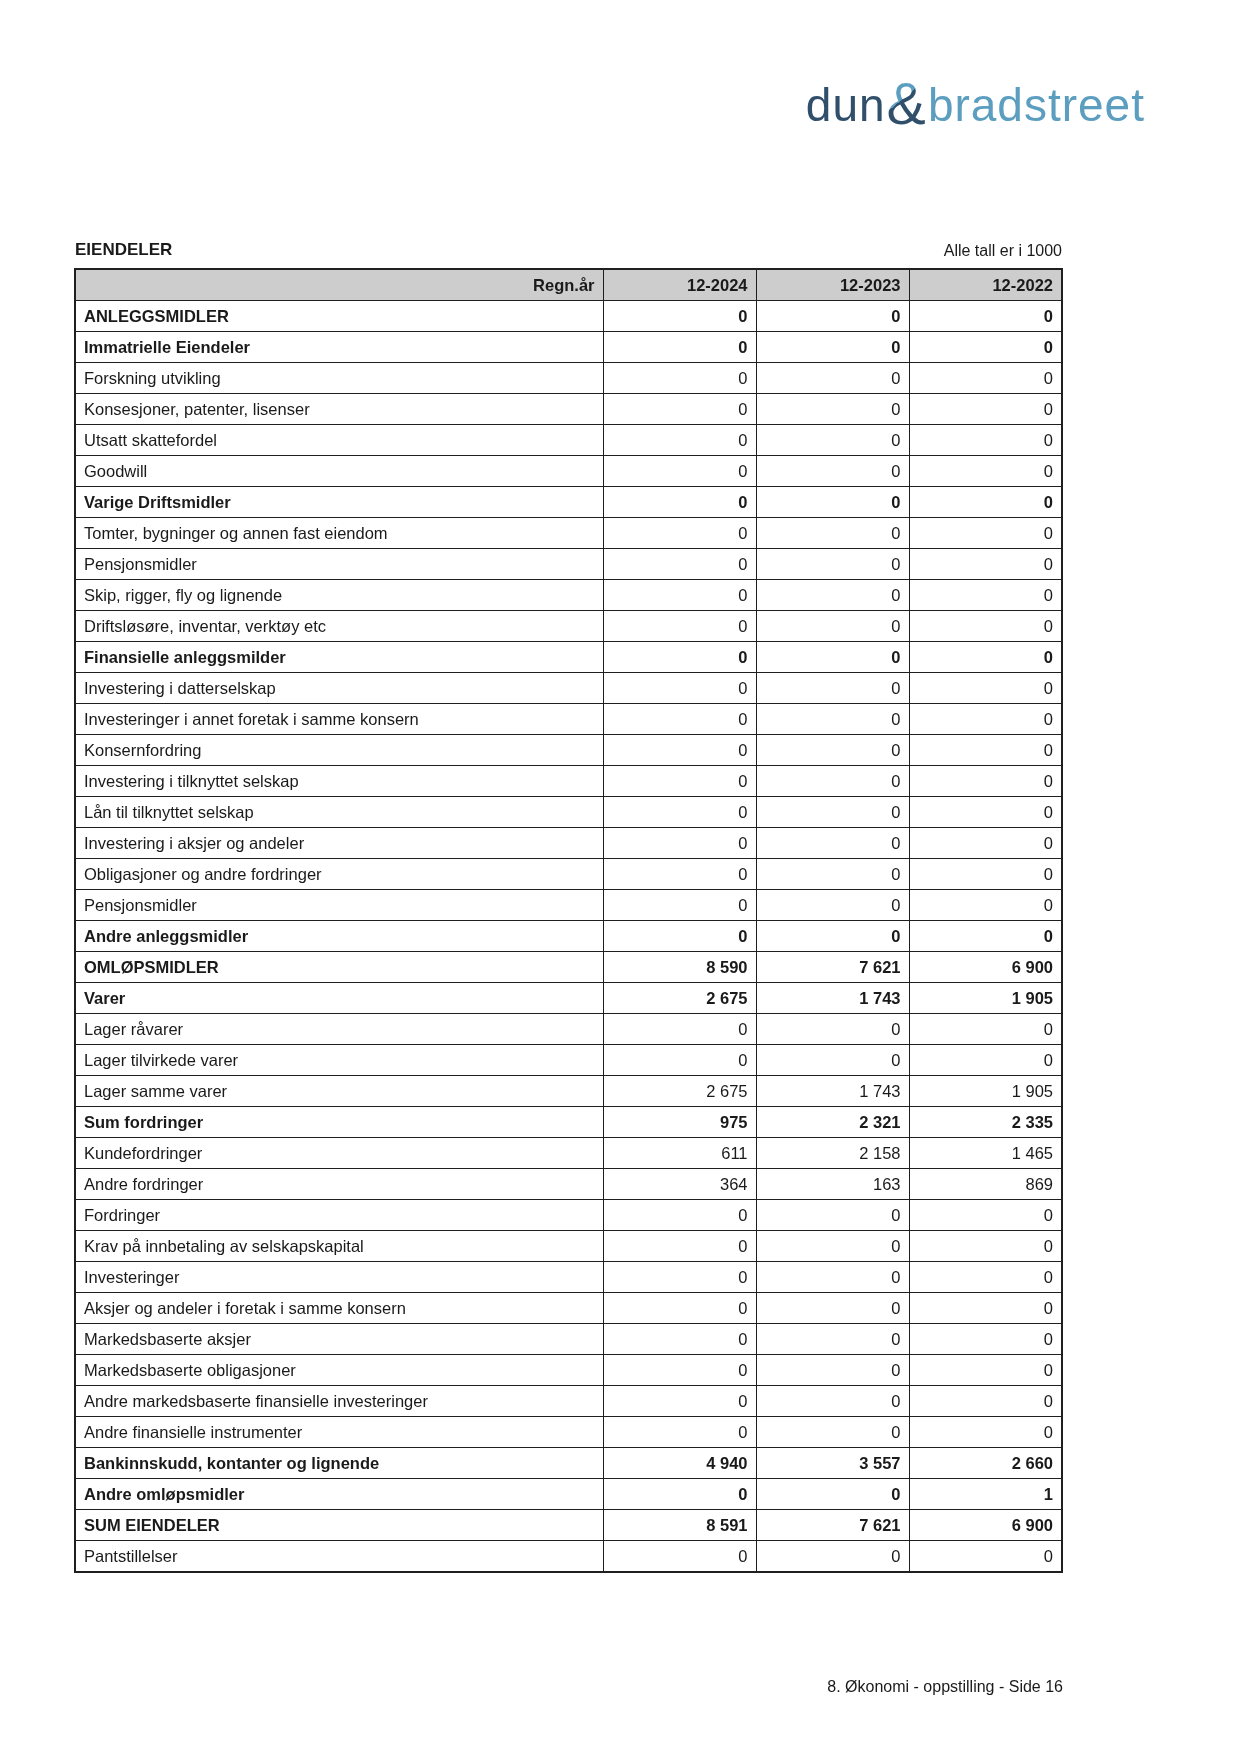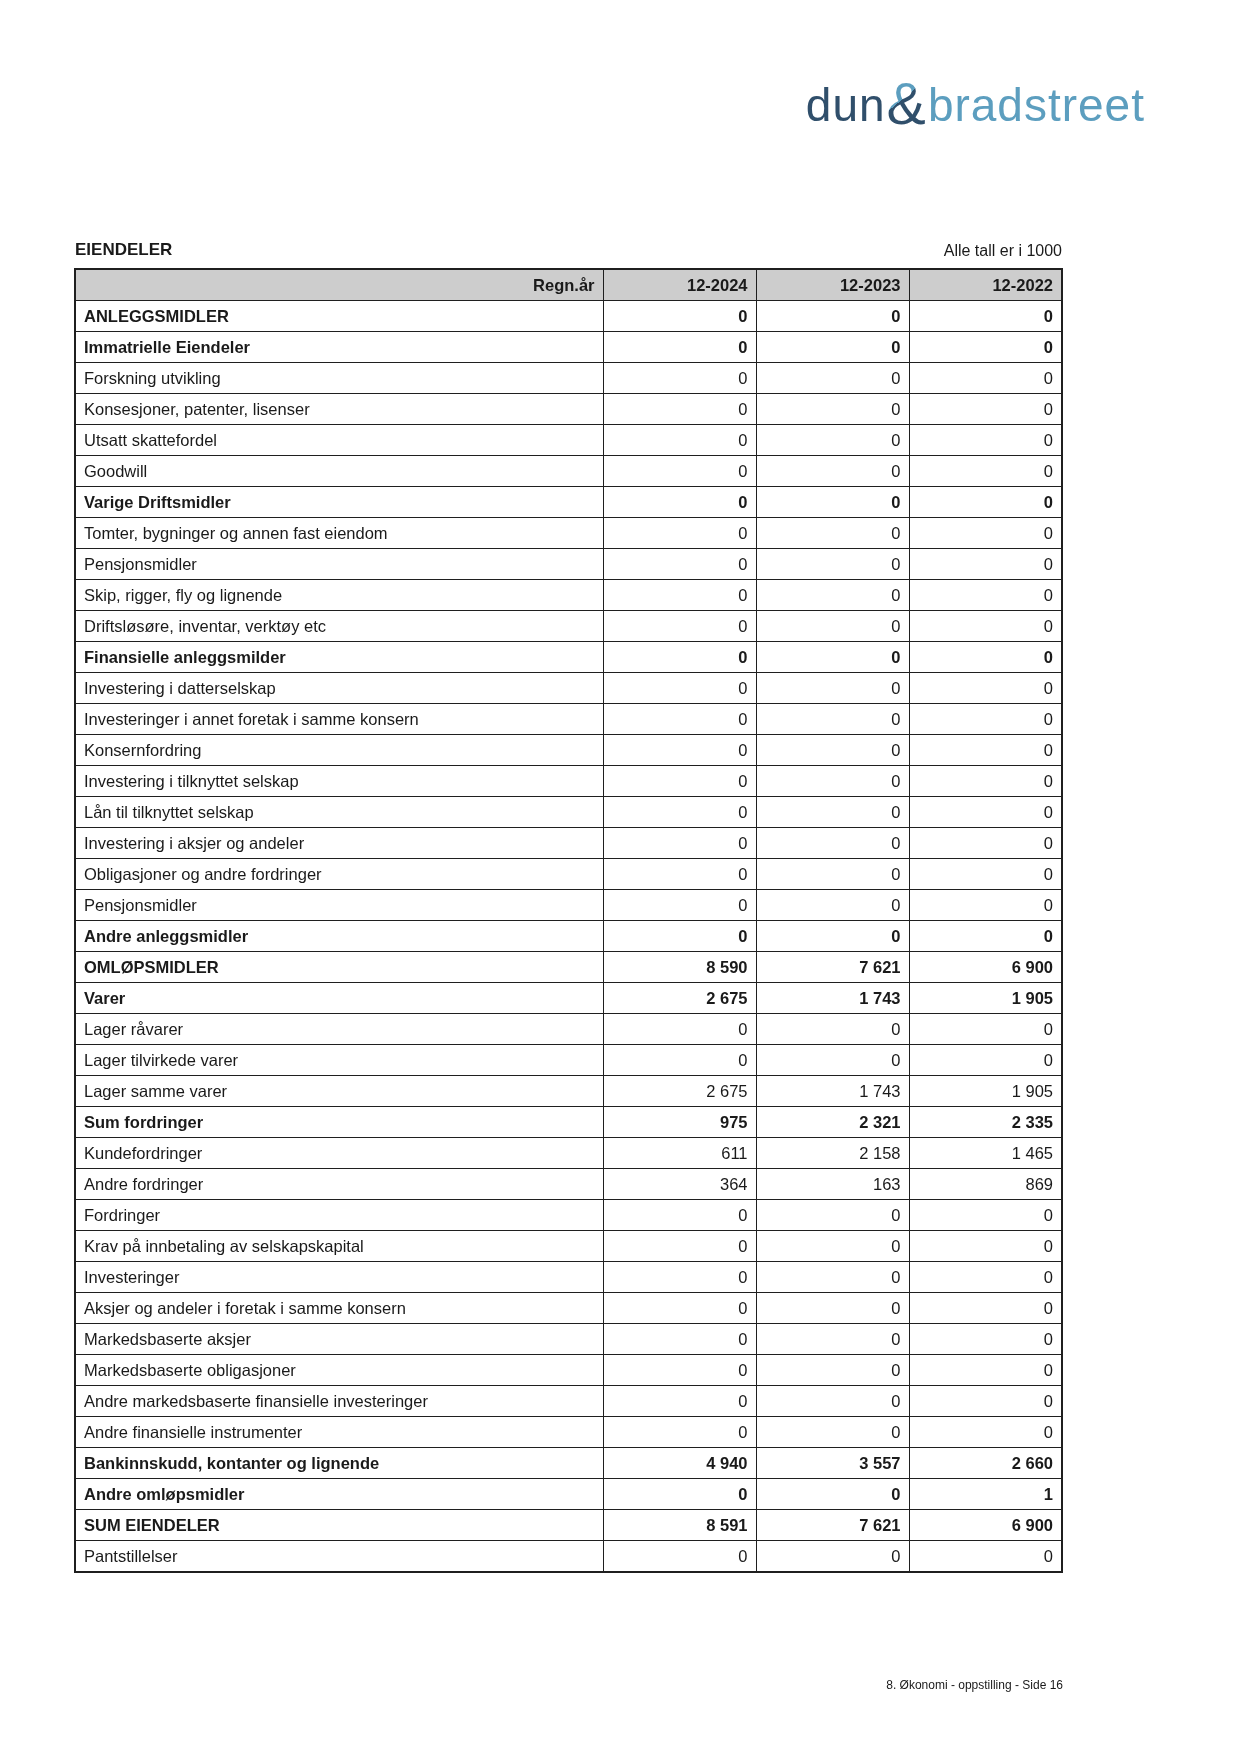--- a/index.html
+++ b/index.html
@@ -71,21 +71,21 @@
     font-weight: bold;
     text-align: right;
   }
   table.fin thead th.label { text-align: right; }
   table.fin td.num { text-align: right; }
   table.fin tr.bold td { font-weight: bold; }
   .footer {
     position: absolute;
     top: 1678px;
     right: 178px;
-    font-size: 12px;
+    font-size: 16px;
     color: #1a1a1a;
   }
 </style>
 </head>
 <body>
 
 <div class="logo">
   <span class="logo-dun">dun</span><span class="logo-amp">&amp;</span><span class="logo-brad">bradstreet</span>
 </div>
 

